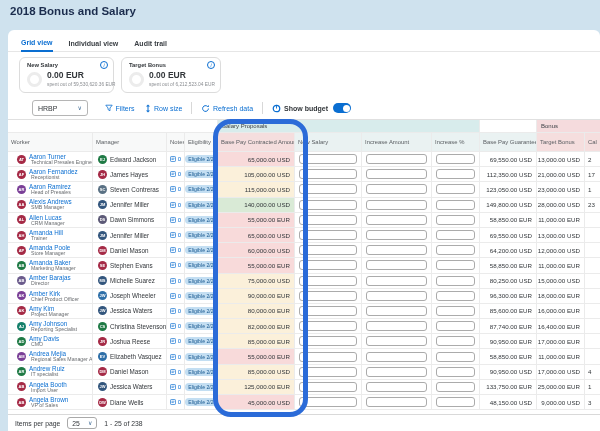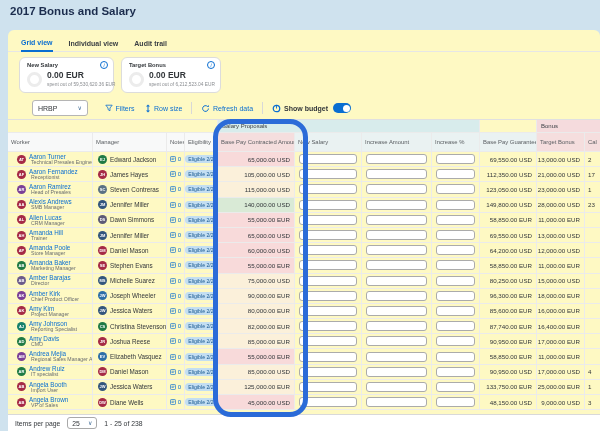--- a/index.html
+++ b/index.html
@@ -4,21 +4,21 @@
 <style>
   * { box-sizing: border-box; }
   html,body { margin:0; padding:0; }
   body {
     width:600px; height:431px; position:relative; overflow:hidden;
     background:#cfe2ee; font-family:"Liberation Sans", sans-serif;
     -webkit-font-smoothing:antialiased;
   }
   .page-title { position:absolute; top:5px; left:10px; font-size:11.5px; font-weight:bold; color:#1b2c4d; }
 
-  .card { position:absolute; left:8px; top:30px; width:592px; height:401px; background:#fef9c3;
+  .card { position:absolute; left:8px; top:30px; width:592px; height:401px; background:#ffffff;
           border-radius:6px 6px 0 0; overflow:hidden; }
 
   
   .tabs { display:flex; gap:16px; padding-left:13px; height:22px; align-items:flex-end; border-bottom:1px solid #e6e6e6; }
   .tab { font-size:7px; color:#3a3f44; font-weight:600; padding-bottom:4px; cursor:pointer; white-space:nowrap; }
   .tab.active { color:#0a6ed1; border-bottom:2px solid #0a6ed1; margin-bottom:-1px; }
 
   
   .budget-row { display:flex; gap:7px; padding:5px 0 4px 11px; }
   .bcard { position:relative; width:95px; height:36px; border:1px solid #dcdcdc; border-radius:6px; background:#fff; }
@@ -83,21 +83,21 @@
   .psel { display:flex; align-items:center; justify-content:space-between; width:30px; height:12px;
           border:1px solid #a9a9a9; border-radius:3px; padding:0 4px; background:#fff; }
 
   
   .ring { position:absolute; left:213px; top:119px; width:95px; height:298px; border:5px solid #2b6bd8;
           border-radius:18px; pointer-events:none; z-index:50; }
 </style>
 </head>
 <body>
 
-<div class="page-title">2017 Bonus and Salary</div>
+<div class="page-title">2018 Bonus and Salary</div>
 
 <div class="card">
 
   <div class="tabs">
     <div class="tab active">Grid view</div>
     <div class="tab">Individual view</div>
     <div class="tab">Audit trail</div>
   </div>
 
   <div class="budget-row">

